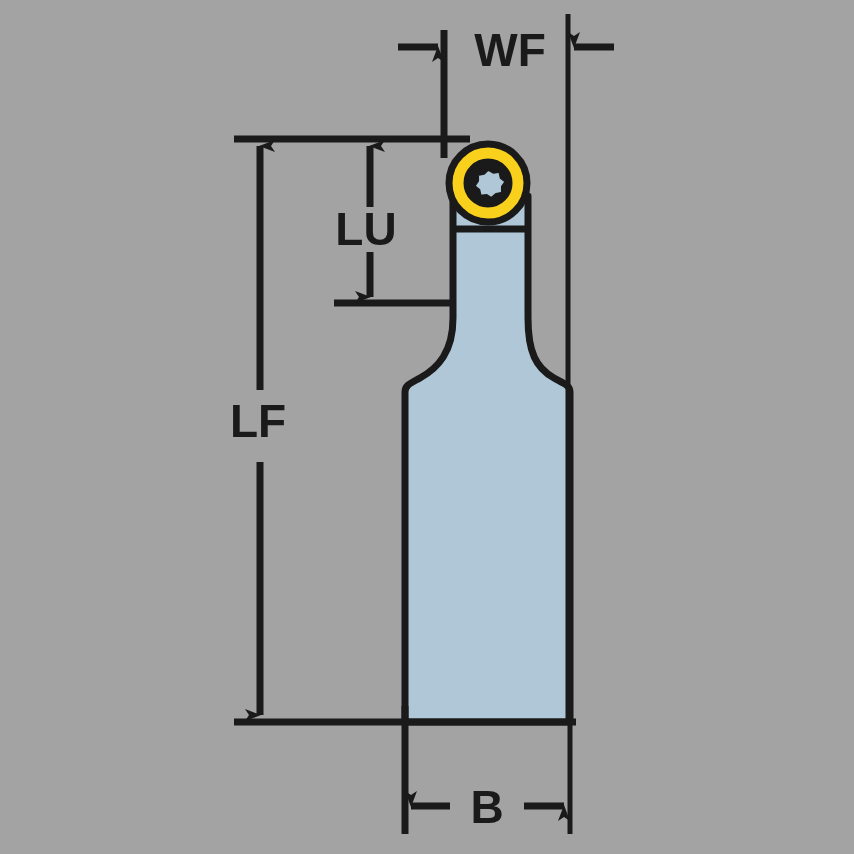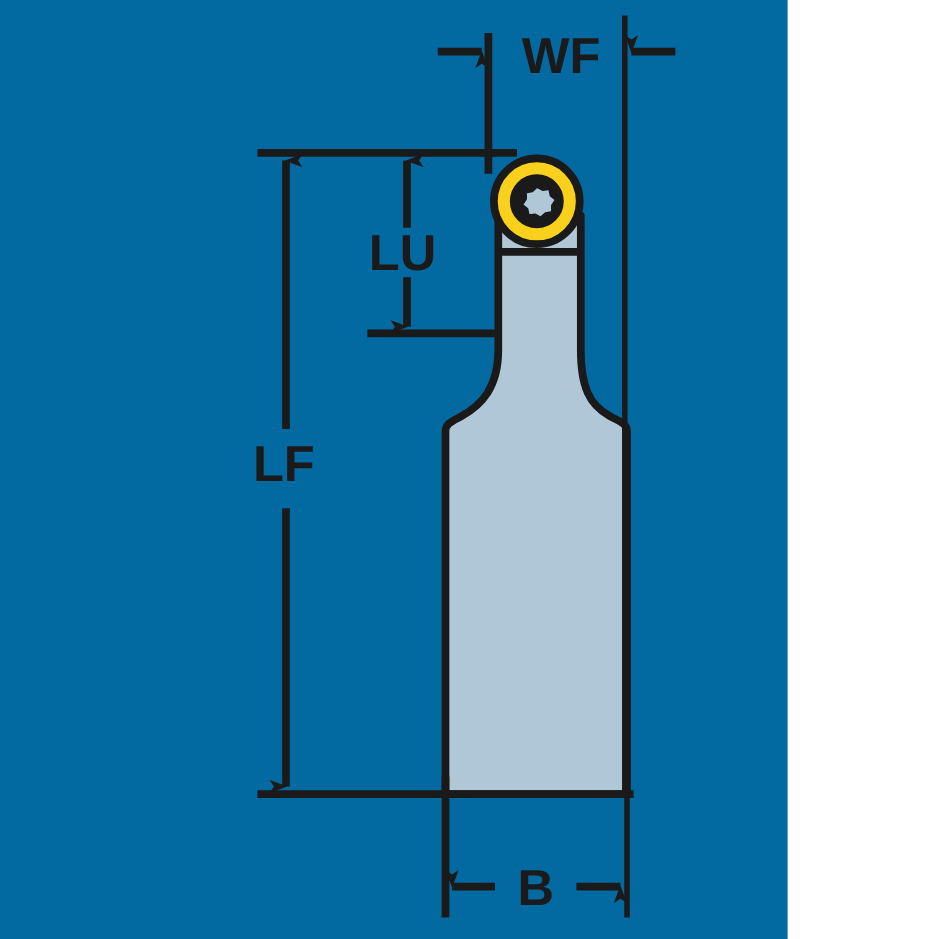--- a/index.html
+++ b/index.html
@@ -6,23 +6,23 @@
   html, body {
     margin: 0;
     padding: 0;
     background: #ffffff;
   }
   body {
     font-family: "Liberation Sans", sans-serif;
   }
   #stage {
     position: relative;
-    width: 716px;
+    width: 854px;
     height: 854px;
-    background: #0369a1;
+    background: #a3a3a3;
     overflow: hidden;
   }
   #drawing {
     position: absolute;
     left: 0;
     top: 0;
     width: 854px;
     height: 854px;
   }
   .dim-label {

